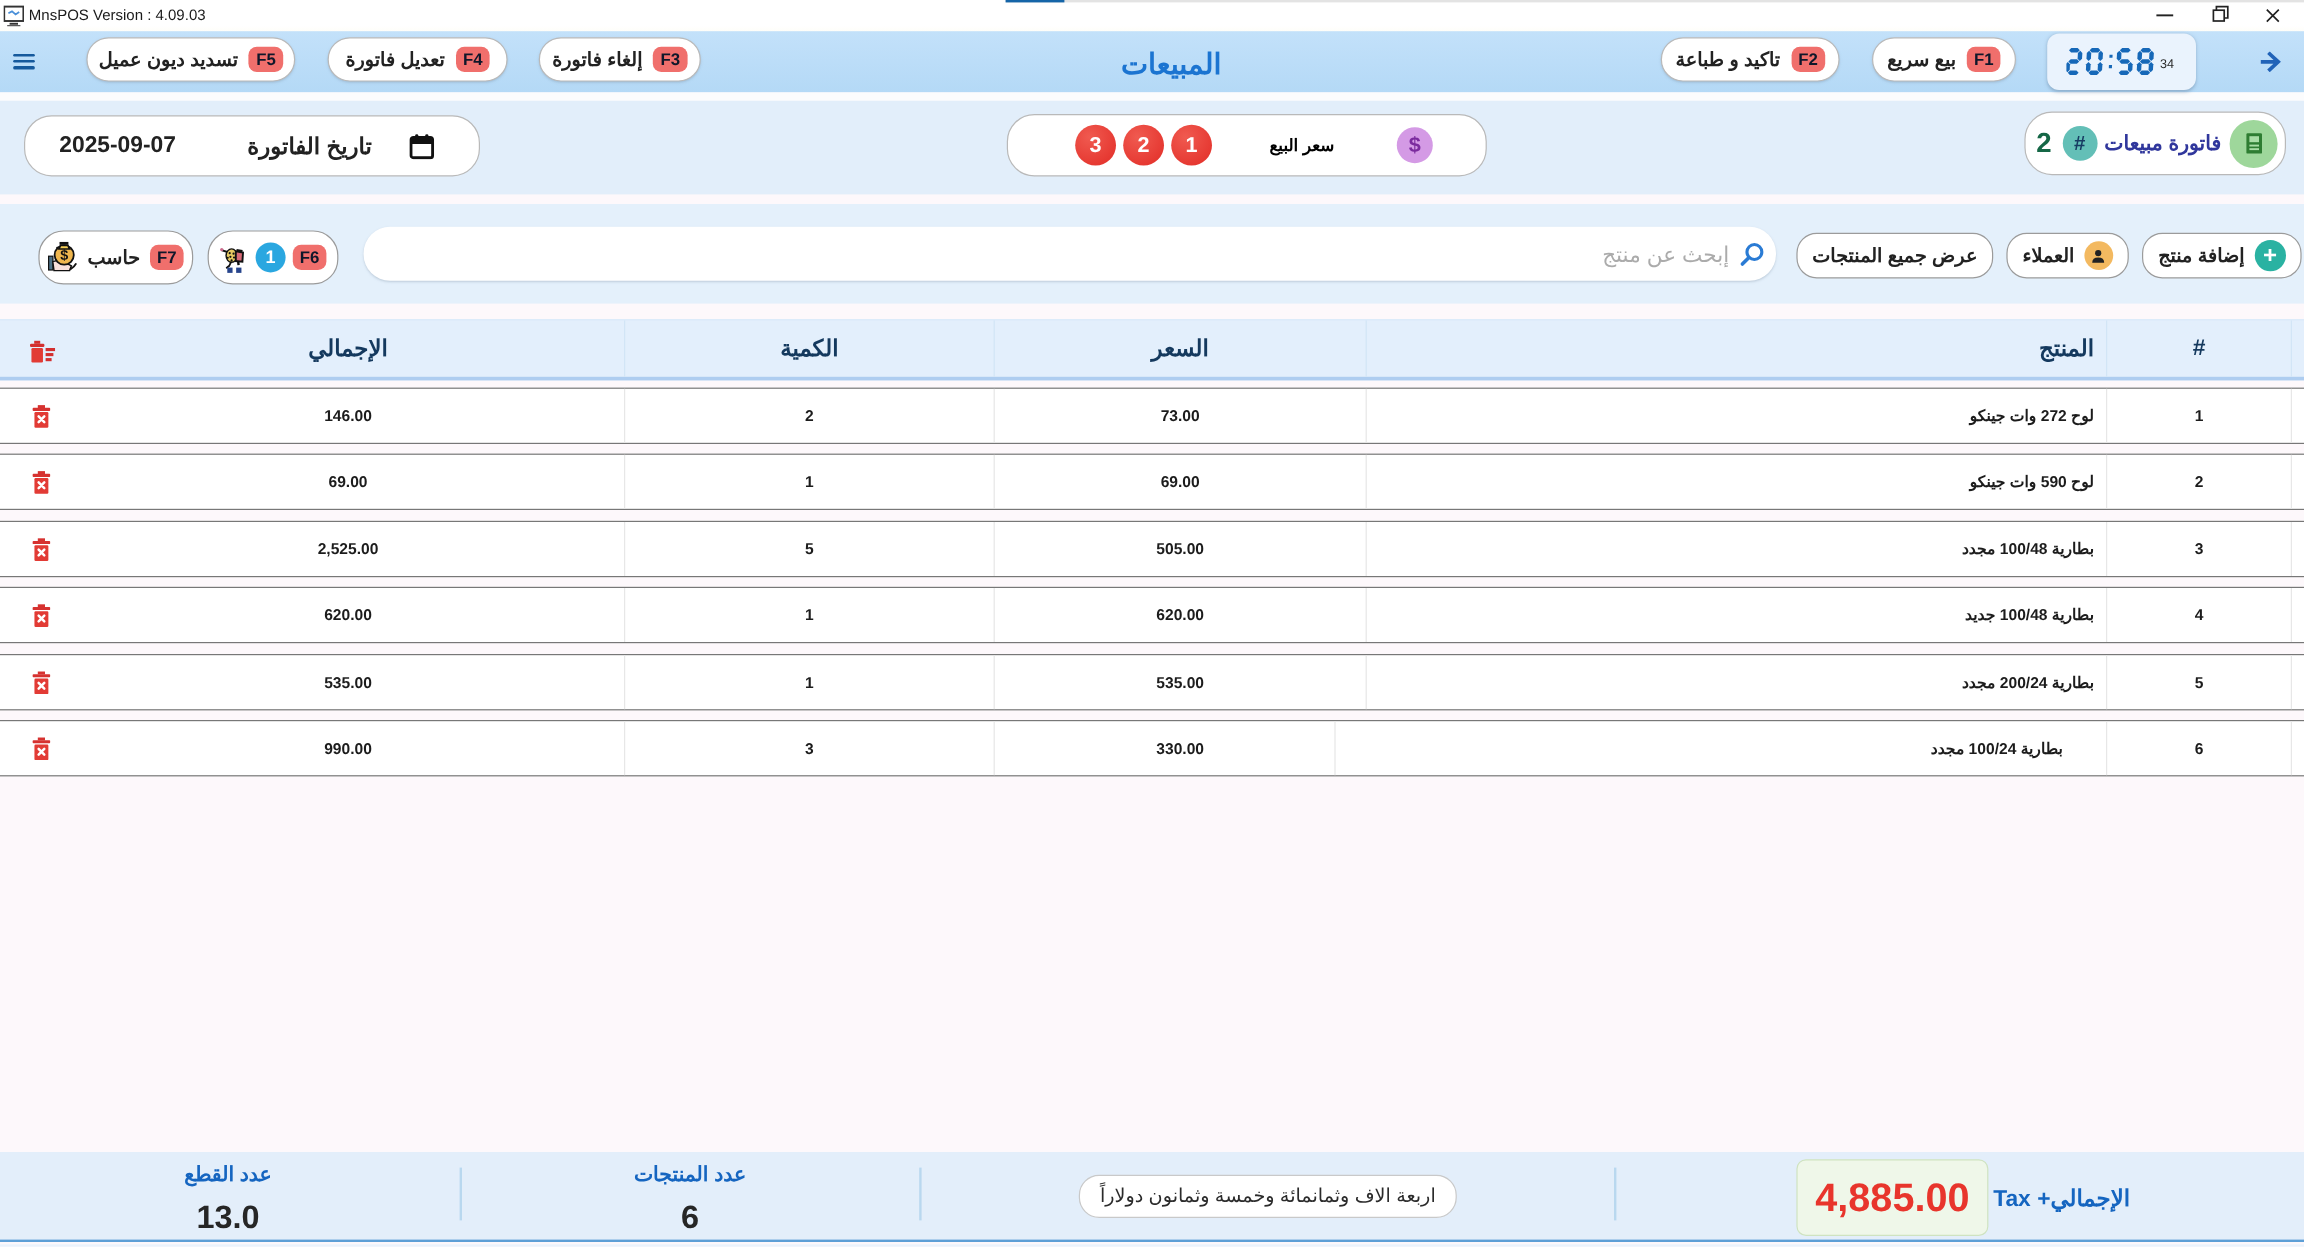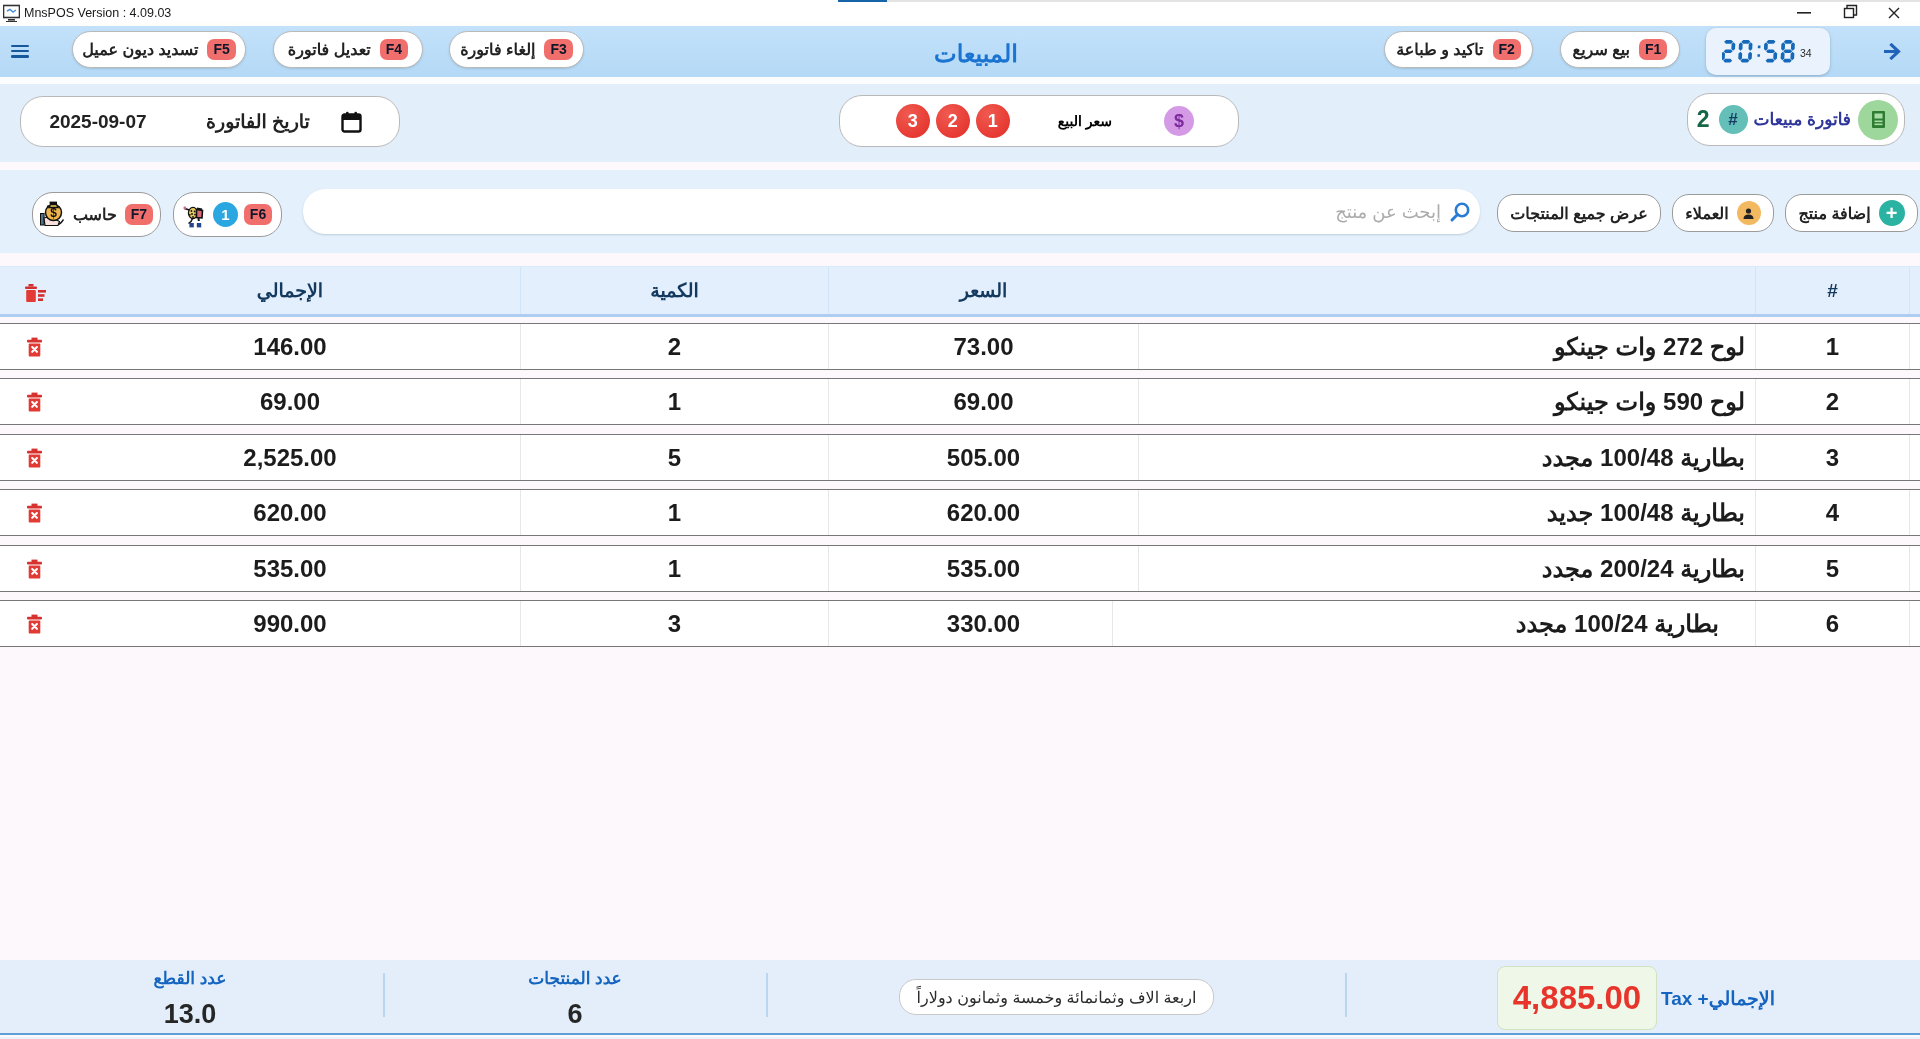--- a/index.html
+++ b/index.html
@@ -44,21 +44,21 @@
   display:flex;align-items:center;justify-content:center;gap:8px;direction:rtl;
   font-weight:bold;font-size:16px;color:#222;}
 
 #thead{left:0;top:266px;width:1920px;height:51px;background:#e3effc;border-top:1px solid #d9e9f9;
   border-bottom:3px solid #aecdf0;}
 #thead .hc{position:absolute;top:0;height:100%;display:flex;align-items:center;justify-content:center;
   font-weight:bold;font-size:19px;color:#14395e;border-left:1px solid #d2e5f6;}
 .trow{position:absolute;left:0;width:1920px;height:47px;background:#fff;
   border-top:1px solid #777;border-bottom:1px solid #777;}
 .trow .c{position:absolute;top:0;height:100%;display:flex;align-items:center;justify-content:center;
-  font-weight:bold;font-size:24px;color:#1c1c1c;border-left:1px solid #e7e7e7;}
+  font-weight:bold;font-size:13px;color:#1c1c1c;border-left:1px solid #e7e7e7;}
 .trow .prod{justify-content:flex-start;padding-right:10px;direction:rtl;}
 
 #footer{left:0;top:960px;width:1920px;height:75px;background:#e3eefa;border-bottom:2px solid #5d9fd6;}
 #footerpost{left:0;top:1037px;width:1920px;height:2px;background:#eaf3fc;}
 .flab{position:absolute;font-size:17px;font-weight:bold;color:#1565c0;text-align:center;}
 .fval{position:absolute;font-size:27px;font-weight:bold;color:#262626;text-align:center;}
 .fsep{position:absolute;top:973px;width:2px;height:44px;background:#b9d8ef;}
 #wordsbox{left:899px;top:979px;width:315px;height:36px;background:#fff;border:1px solid #c9c9c9;
   border-radius:17px;display:flex;align-items:center;justify-content:center;
   font-size:16px;color:#2b2b2b;direction:rtl;}
@@ -245,20 +245,21 @@
   <span>العملاء</span>
 </div>
 <div class="sbtn" style="left:1785px;width:133px;">
   <div style="width:26px;height:26px;border-radius:50%;background:#2ab2a2;color:#fff;font-size:20px;font-weight:bold;display:flex;align-items:center;justify-content:center;line-height:0;">+</div>
   <span>إضافة منتج</span>
 </div>
 
 <div class="abs" id="thead">
   <div class="hc" style="left:1909px;width:11px;"></div>
   <div class="hc" style="left:1755px;width:154px;">#</div>
+  <div class="hc" style="left:1138px;width:617px;justify-content:flex-end;padding-right:10px;">المنتج</div>
   <div class="hc" style="left:828px;width:310px;">السعر</div>
   <div class="hc" style="left:520px;width:308px;">الكمية</div>
   <div class="hc" style="left:60px;width:460px;border-left:none;">الإجمالي</div>
   <svg style="position:absolute;left:24px;top:15px" width="22" height="21" viewBox="0 0 22 21">
     <rect x="1" y="4.5" width="12" height="2.6" rx="1" fill="#d32f2f"></rect>
     <rect x="4.5" y="2" width="5" height="2.5" fill="#d32f2f"></rect>
     <rect x="2.2" y="8" width="9.6" height="12" rx="1" fill="#e23b35"></rect>
     <rect x="14" y="8" width="8" height="2.6" fill="#d32f2f"></rect>
     <rect x="14" y="12.2" width="6.5" height="2.6" fill="#d32f2f"></rect>
     <rect x="14" y="16.4" width="5" height="2.6" fill="#d32f2f"></rect>

